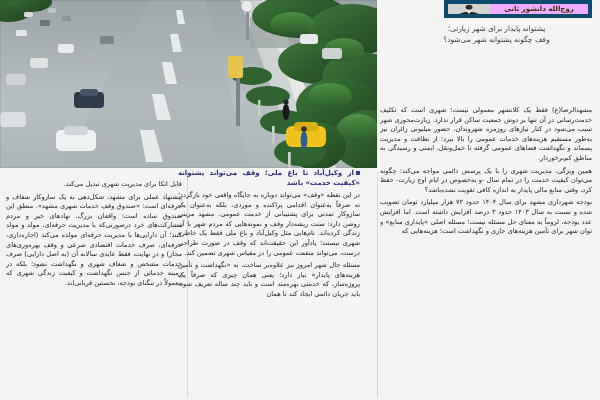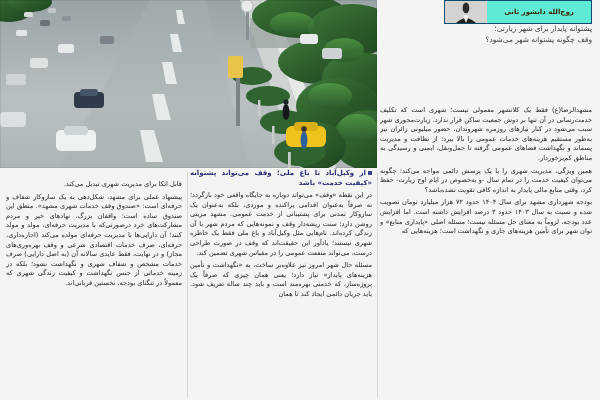--- a/index.html
+++ b/index.html
@@ -11,51 +11,51 @@
     color:#1b1b1b;
   }
   .page{position:absolute;inset:0;background:#f4f4f2;}
 
   
   .photo{position:absolute;left:0;top:0;width:377px;height:168px;overflow:hidden;background:#2d4f33;}
   .photo svg{display:block;width:100%;height:100%;}
 
   
   .author-box{
-    position:absolute;right:8px;top:0px;width:148px;height:24px;
-    background:#5eead4;display:flex;flex-direction:row;align-items:center;
-    border:1px solid #0c4a6e;box-sizing:border-box;overflow:hidden;
+    position:absolute;right:8px;top:0px;width:148px;height:18px;
+    background:#f0abfc;display:flex;flex-direction:row;align-items:center;
+    border:4px solid #0c4a6e;box-sizing:border-box;overflow:hidden;
   }
   .author-name{
     flex:1;text-align:center;font-size:7px;font-weight:bold;color:#3a2c06;
     white-space:nowrap;line-height:12px;
   }
   .author-photo{width:42px;height:100%;background:#cfcfcf;position:relative;overflow:hidden;}
   .author-photo svg{display:block;width:100%;height:100%;}
 
   
   .headmast{position:absolute;right:8px;top:24px;width:212px;text-align:left;direction:rtl;}
-  .kicker{font-size:7.4px;line-height:10.5px;color:#3e3e3e;text-align:right;margin-left:21px;}
+  .kicker{font-size:7.4px;line-height:10.5px;color:#3e3e3e;text-align:center;margin-left:21px;}
   .kicker div{white-space:nowrap;}
   .headline{
     margin-top:7px;font-size:15.5px;line-height:20px;font-weight:bold;
     color:#111;text-align:left;letter-spacing:-0.2px;
   }
   .headline .l2{display:block;}
 
   
   .col{
     position:absolute;font-size:6.6px;line-height:9.6px;
     text-align:justify;color:#242424;direction:rtl;
   }
   .col p{margin:0 0 3px 0;text-align:justify;}
   .col p:last-child{margin-bottom:0;}
 
   .col-right{right:8px;top:106px;width:212px;height:292px;overflow:hidden;}
-  .col-mid{right:228px;top:168px;width:182px;height:230px;overflow:hidden;}
+  .col-mid{right:240px;top:168px;width:182px;height:230px;overflow:hidden;}
   .col-left{right:418px;top:180px;width:176px;height:218px;overflow:hidden;}
 
   
   .subhead{
     font-weight:bold;color:#2b2f7a;font-size:7px;line-height:10px;
     margin:0 0 4px 0;text-align:justify;
   }
   .subhead .bullet{
     display:inline-block;width:4px;height:4px;background:#3a3f93;
     margin-left:2px;vertical-align:middle;

